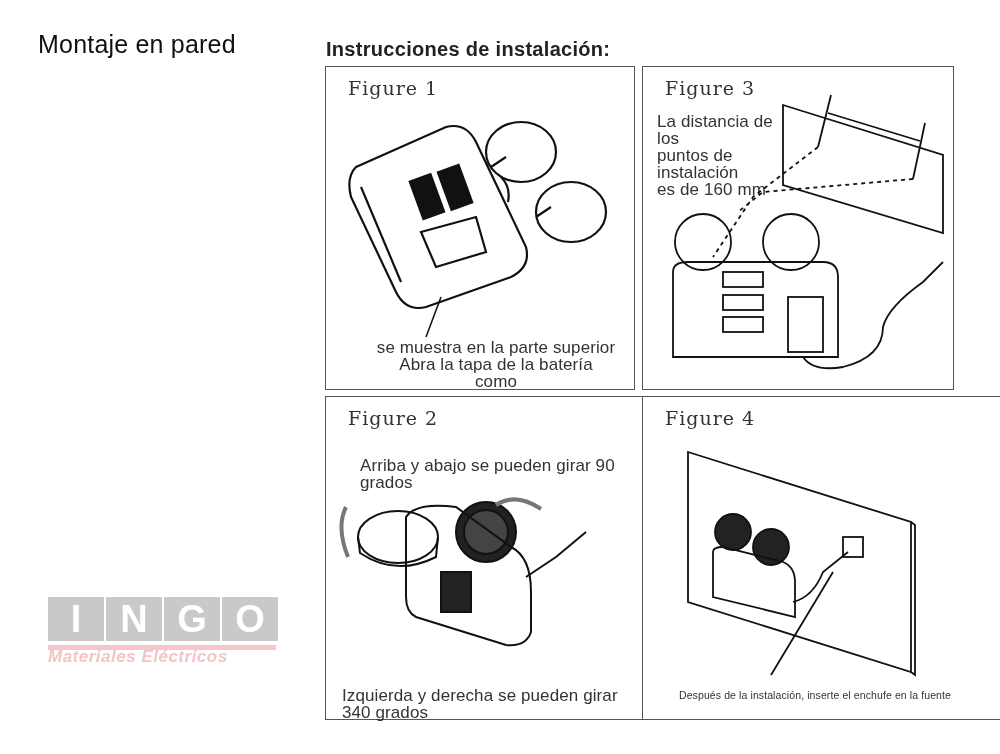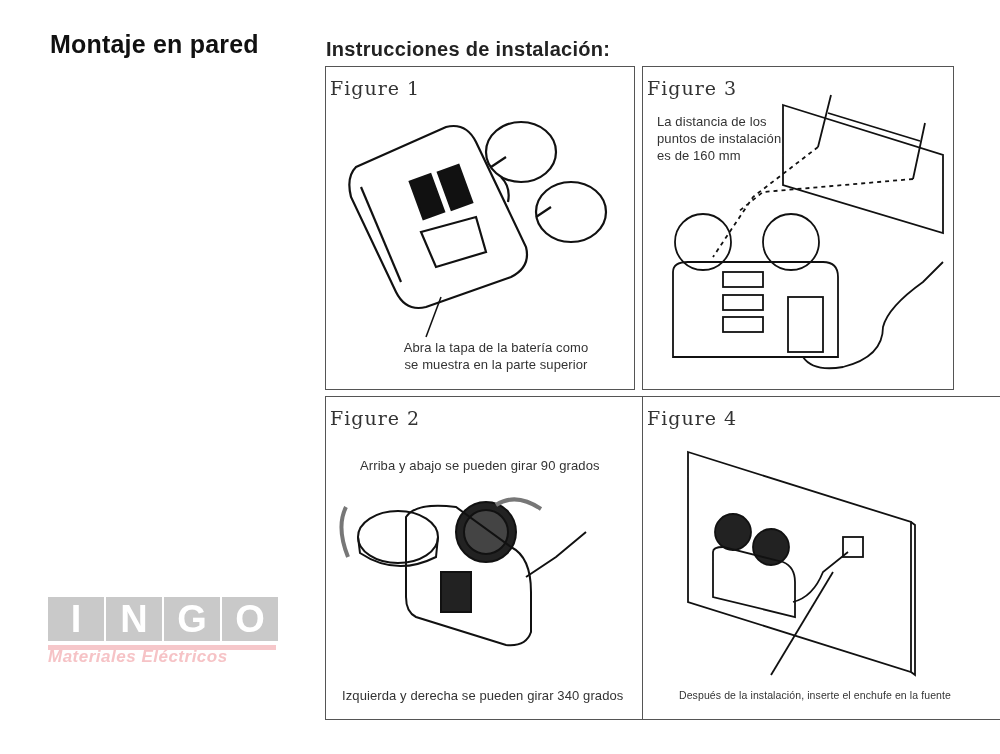--- a/index.html
+++ b/index.html
@@ -1,21 +1,21 @@
 <!DOCTYPE html>
 <html><head>
   <meta charset="utf-8">
   <style>
     html, body { margin: 0; padding: 0; background: #ffffff; }
     body { width: 1000px; height: 754px; position: relative; overflow: hidden; font-family: "Liberation Sans", sans-serif; color: #111; }
-    .title { position: absolute; left: 50px; top: 30px; font-size: 25px; font-weight: 700; letter-spacing: 0.2px; color: #111; }
+    .title { position: absolute; left: 38px; top: 30px; font-size: 25px; font-weight: 400; letter-spacing: 0.2px; color: #111; }
     .subtitle { position: absolute; left: 326px; top: 38px; font-size: 20px; font-weight: 700; color: #222; letter-spacing: 0.3px; }
     .panel { position: absolute; border: 1.5px solid #555; background: #fff; box-sizing: border-box; }
-    .fig-label { position: absolute; left: 4px; top: 10px; font-family: "DejaVu Serif", serif; font-size: 19px; color: #333; letter-spacing: 1px; }
-    .caption { position: absolute; font-size: 13px; color: #333; line-height: 17px; letter-spacing: 0.1px; }
+    .fig-label { position: absolute; left: 22px; top: 10px; font-family: "DejaVu Serif", serif; font-size: 19px; color: #333; letter-spacing: 1px; }
+    .caption { position: absolute; font-size: 17px; color: #333; line-height: 17px; letter-spacing: 0.1px; }
     .panel svg { position: absolute; left: 0; top: 0; }
     .logo { position: absolute; left: 30px; top: 575px; width: 275px; height: 110px; }
     .logo-box { position: absolute; top: 22px; width: 56px; height: 44px; background: #c9c9c9; color: #fff; font-weight: 700; font-size: 38px; text-align: center; line-height: 44px; font-family: "Liberation Sans", sans-serif; }
     .logo-bar { position: absolute; left: 18px; top: 70px; width: 228px; height: 5px; background: #f6c7ca; }
     .logo-tag { position: absolute; left: 18px; top: 72px; font-size: 17px; font-style: italic; font-weight: 700; color: #f6c3c6; letter-spacing: 0.5px; }
   </style>
 </head>
 <body>
 
 <div class="title">Montaje en pared</div>
@@ -30,22 +30,22 @@
       <rect x="90" y="110" width="22" height="40" transform="rotate(-20 100 130)" fill="#111"></rect>
       <rect x="118" y="100" width="22" height="40" transform="rotate(-20 130 120)" fill="#111"></rect>
       <ellipse cx="195" cy="85" rx="35" ry="30"></ellipse>
       <ellipse cx="245" cy="145" rx="35" ry="30"></ellipse>
       <path d="M165 100 L180 90 M210 150 L225 140"></path>
       <path d="M175 110 Q185 120 182 135 M95 165 L150 150 L160 185 L110 200 Z"></path>
       <path d="M115 230 L100 270" stroke-width="1.5"></path>
     </g>
   </svg>
   <div class="caption" style="left:50px; top:272px; width:240px; text-align:center;">
+    <div>se muestra en la parte superior</div>
     <div>Abra la tapa de la batería como</div>
-    <div>se muestra en la parte superior</div>
   </div>
 </div>
 
 <div class="panel" style="left:642px; top:66px; width:312px; height:324px;">
   <div class="fig-label">Figure 3</div>
   <div class="caption" style="left:14px; top:46px; width:130px;">
     <div>La distancia de los</div>
     <div>puntos de instalación</div>
     <div>es de 160 mm</div>
   </div>

